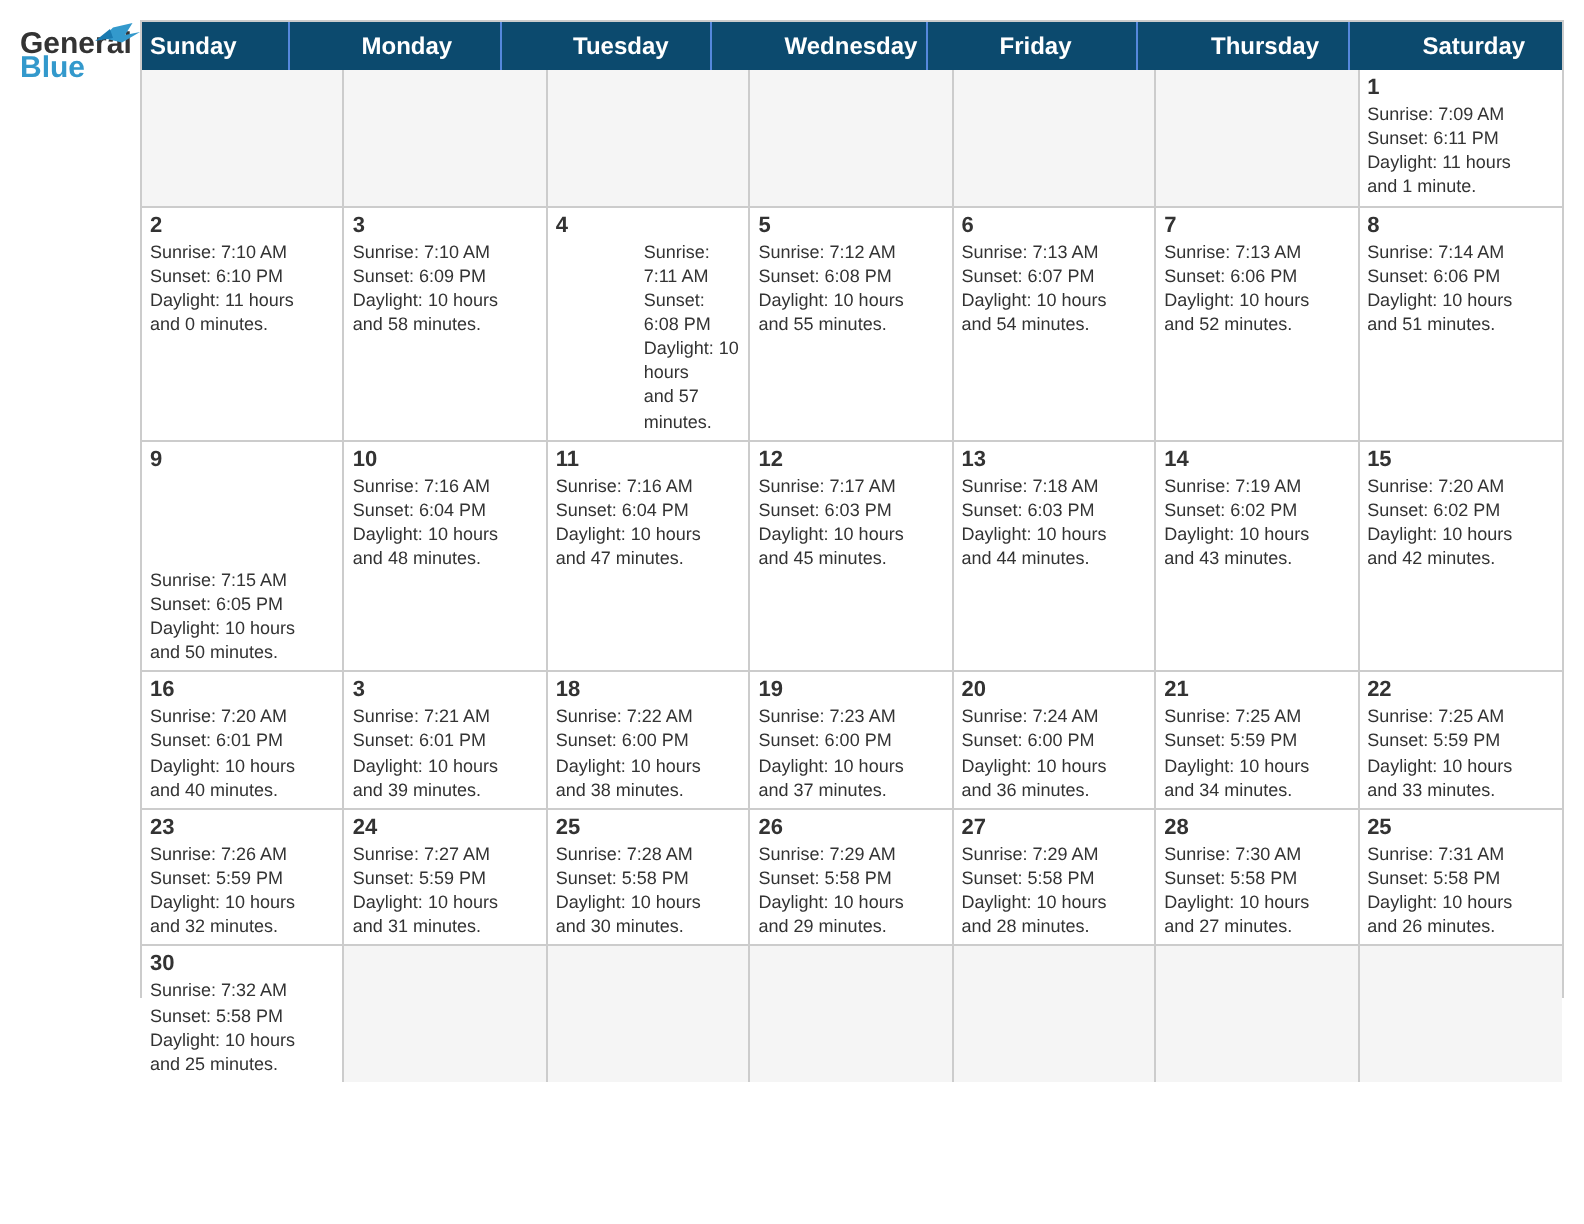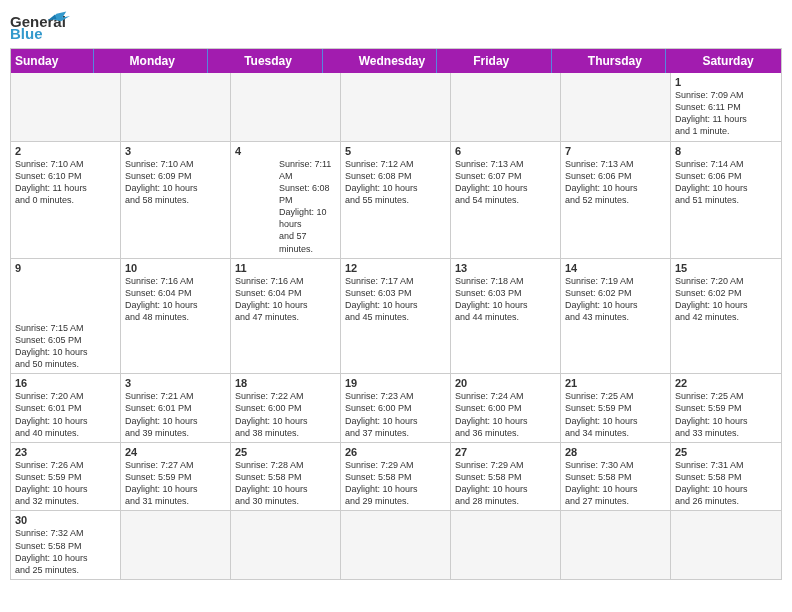--- a/index.html
+++ b/index.html
@@ -8,21 +8,20 @@
       height: 612px;
       font-family: Arial, sans-serif;
       background: #fff;
       overflow: hidden;
     }
     .page {
       width: 792px;
       height: 509px;
       padding: 10px;
       display: flex;
-      flex-direction: column;
     }
     .header {
       display: flex;
       justify-content: space-between;
       align-items: flex-start;
       margin-bottom: 8px;
     }
     .logo {
       display: flex;
       flex-direction: column;
@@ -46,21 +45,21 @@
     }
     .calendar {
       flex: 1;
       border: 1px solid #ccc;
       display: flex;
       flex-direction: column;
     }
     .cal-header {
       display: grid;
       grid-template-columns: repeat(7, 1fr);
-      background: #a21caf;
+      background: #0c4a6e;
       gap: 32px;
     }
     .cal-header-cell {
       color: #fff;
       font-weight: bold;
       font-size: 12px;
       padding: 5px 4px;
       text-align: left;
       border-right: 1px solid #5588dd;
     }

